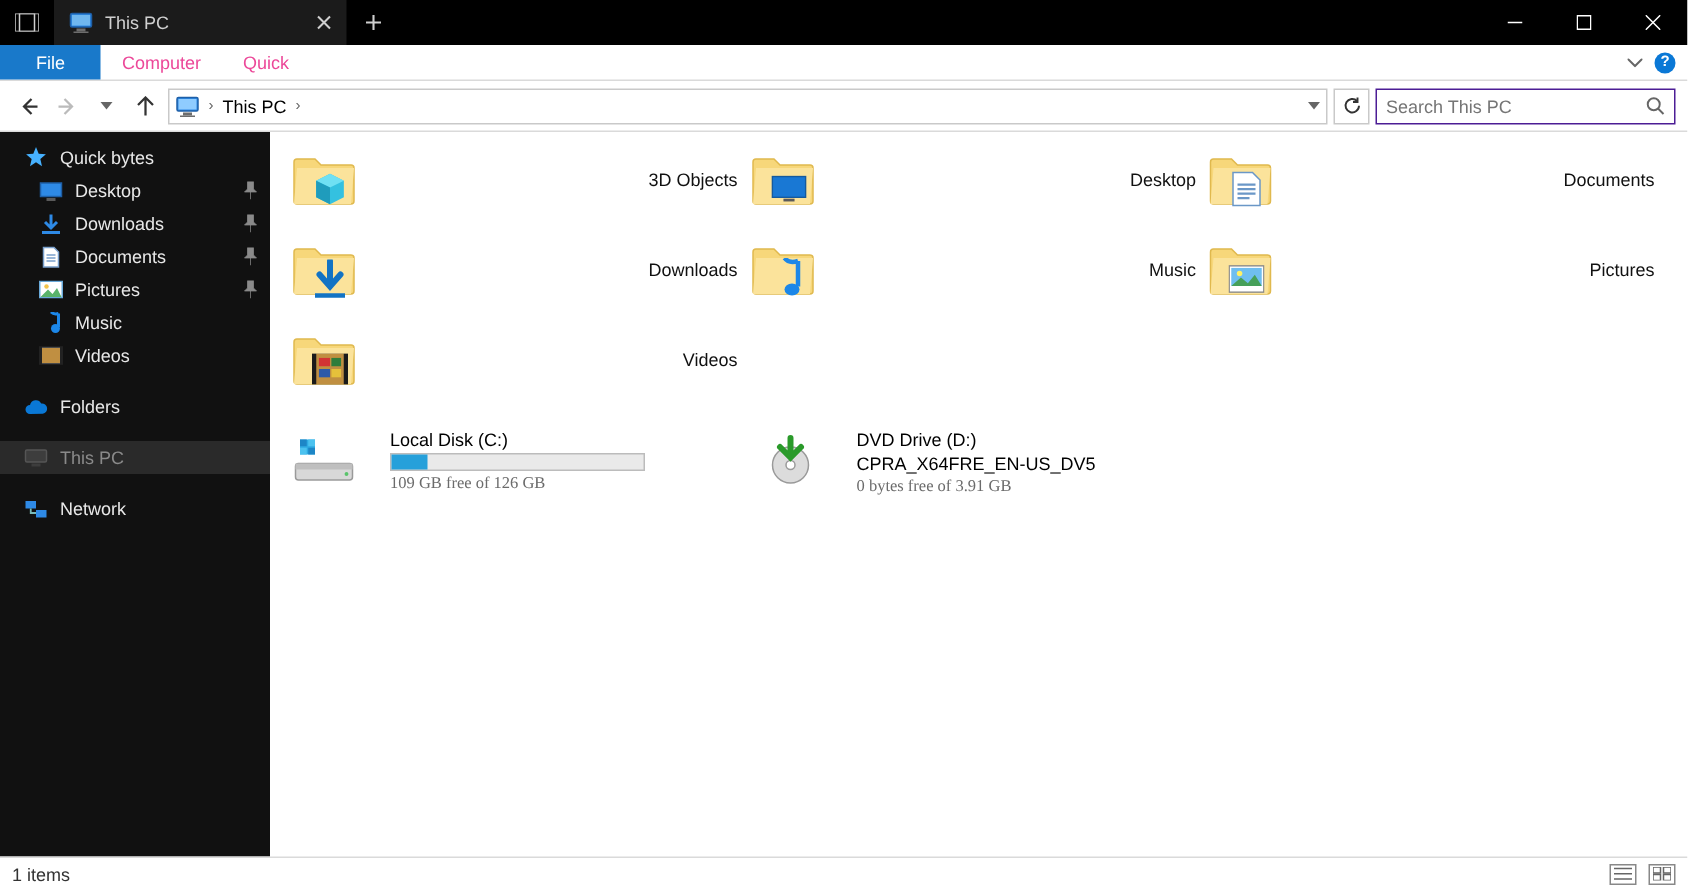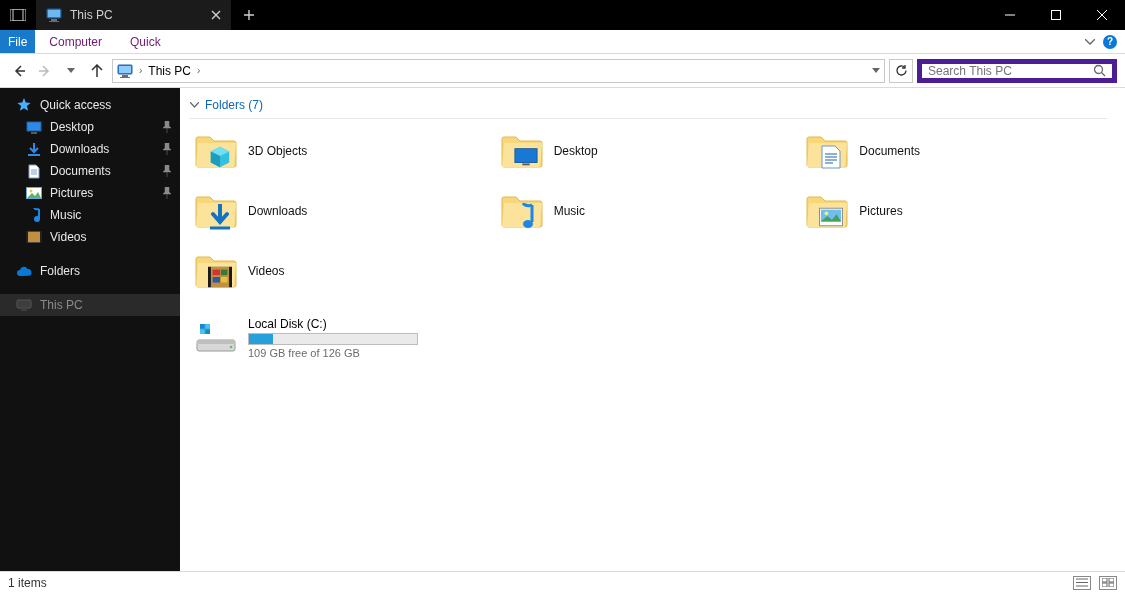--- a/index.html
+++ b/index.html
@@ -12,67 +12,67 @@
 .tb-taskview{width:36px;height:100%;display:flex;align-items:center;justify-content:center;}
 .tab{height:30px;min-width:195px;display:flex;align-items:center;padding:0 10px;gap:8px;background:#1b1b1b;}
 .tab .tab-close{margin-left:auto;}
 .new-tab{width:36px;height:30px;display:flex;align-items:center;justify-content:center;}
 .tb-right{margin-left:auto;display:flex;height:100%;}
 .win-btn{width:46px;height:100%;display:flex;align-items:center;justify-content:center;color:#fff;}
 svg{display:block;}
 
 
 .ribbon{height:24px;background:#fff;border-bottom:1px solid #dadada;display:flex;align-items:stretch;}
-.ribbon .file{background:#1979ca;color:#fff;padding:0 8px;display:flex;align-items:center;font-size:12px;}
-.ribbon .menu-item{padding:3px 14px;display:flex;align-items:center;color:#701a75;font-size:12px;}
+.ribbon .file{background:#1979ca;color:#fff;padding:0 24px;display:flex;align-items:center;font-size:12px;}
+.ribbon .menu-item{padding:3px 14px;display:flex;align-items:center;color:#ec4899;font-size:12px;}
 .ribbon .rb-right{margin-left:auto;display:flex;align-items:center;padding-right:8px;gap:8px;}
 .help-icon{width:14px;height:14px;border-radius:50%;background:#0a78d6;color:#fff;font-size:10px;font-weight:bold;display:flex;align-items:center;justify-content:center;}
 
 
 .addr-row{height:34px;display:flex;align-items:center;padding:4px 8px;gap:4px;border-bottom:1px solid #dadada;}
 .nav-btn{width:22px;height:22px;display:flex;align-items:center;justify-content:center;color:#555;}
 .nav-btn.disabled{color:#bbb;}
 .addr-box{flex:1;height:24px;border:1px solid #c9c9c9;display:flex;align-items:center;padding:0 4px;gap:6px;font-size:12px;background:#fff;}
 .addr-box .crumb-sep{color:#666;font-size:10px;}
 .addr-box .spacer{flex:1;}
 .refresh-box{width:24px;height:24px;border:1px solid #c9c9c9;display:flex;align-items:center;justify-content:center;background:#fff;}
-.search-box{width:200px;height:24px;border:5px solid #4c1d95;display:flex;align-items:center;padding:0 6px;gap:6px;background:#fff;}
+.search-box{width:200px;height:24px;border:1px solid #4c1d95;display:flex;align-items:center;padding:0 6px;gap:6px;background:#fff;}
 .search-box input{flex:1;border:none;outline:none;font-size:12px;color:#555;}
 
 
 .body{flex:1;display:flex;min-height:0;}
 
 
 .sidebar{width:180px;background:#111;color:#e8e8e8;display:flex;flex-direction:column;padding-top:6px;overflow:auto;}
 .sb-item{display:flex;align-items:center;height:22px;padding:0 8px 0 26px;gap:8px;cursor:default;font-size:12px;}
 .sb-item.level-1{padding-left:16px;}
 .sb-item.selected{background:#2a2a2a;color:#8a8a8a;}
 .sb-item .pin{margin-left:auto;color:#6e6e6e;font-size:11px;}
 .sb-icon{width:16px;height:16px;display:flex;align-items:center;justify-content:center;}
 .sb-spacer{height:12px;}
 
 
 .content{flex:1;overflow:auto;padding:8px 18px 12px 10px;}
 .group-header{display:flex;align-items:center;gap:6px;color:#1066b5;font-size:14px;padding:2px 0 6px 0;border-bottom:1px solid #e6e6e6;margin-bottom:8px;}
 .group-header .chev{color:#666;font-size:10px;}
 .folder-grid{display:grid;grid-template-columns:repeat(3,1fr);row-gap:12px;margin-bottom:18px;}
-.folder-item{display:flex;align-items:center;gap:10px;padding:4px;}
+.folder-item{display:flex;align-items:center;gap:10px;padding:4px;justify-content:space-between;}
 .folder-icon{width:44px;height:40px;position:relative;}
 .folder-base{position:absolute;inset:0;}
 .overlay{position:absolute;left:14px;top:14px;width:24px;height:24px;display:flex;align-items:center;justify-content:center;}
 .folder-label{font-size:12px;color:#111;}
 
 .drive-grid{display:grid;grid-template-columns:repeat(3,1fr);column-gap:16px;row-gap:12px;}
-.drive-item{display:flex;gap:10px;padding:4px;align-items:flex-start;}
+.drive-item{display:flex;gap:22px;padding:4px;align-items:flex-start;}
 .drive-icon{width:44px;height:40px;display:flex;align-items:center;justify-content:center;}
 .drive-info{display:flex;flex-direction:column;gap:2px;min-width:170px;}
 .drive-name{font-size:12px;}
 .drive-bar{height:12px;border:1px solid #bcbcbc;background:#eaeaea;position:relative;}
 .drive-bar .fill{position:absolute;left:0;top:0;bottom:0;background:#26a0da;}
-.drive-sub{font-size:11px;color:#6b6b6b;}
+.drive-sub{font-size:11px;color:#6b6b6b;font-family:Liberation Serif, serif;}
 
 
 .statusbar{height:22px;border-top:1px solid #dadada;display:flex;align-items:center;padding:0 8px;font-size:12px;color:#333;}
 .statusbar .right{margin-left:auto;display:flex;gap:8px;}
 .view-toggle{width:18px;height:14px;border:1px solid #888;display:flex;align-items:center;justify-content:center;}
 
 
 .tri-down{width:0;height:0;border-left:4px solid transparent;border-right:4px solid transparent;border-top:5px solid currentColor;}
 </style>
 </head>
@@ -197,21 +197,21 @@
 
 <div class="body">
 
   <div class="sidebar">
     <div class="sb-item level-1">
       <span class="sb-icon">
           <svg width="14" height="14" viewBox="0 0 14 14">
             <path d="M7 0 L8.8 4.5 L13.6 4.9 L9.9 8 L11 12.8 L7 10.2 L3 12.8 L4.1 8 L0.4 4.9 L5.2 4.5 Z" fill="#46b1ff"></path>
           </svg>
         </span>
-      <span>Quick access</span>
+      <span>Quick bytes</span>
     </div>
     <div id="sb-quick">
         <div class="sb-item">
           <span class="sb-icon">
             <svg width="16" height="13" viewBox="0 0 16 13">
               <rect x="1" y="1" width="14" height="9" fill="#2e8ae6" stroke="#1e5fa7"></rect>
               <rect x="5" y="11" width="6" height="2" fill="#5a5a5a"></rect>
             </svg>
           </span>
           <span>Desktop</span>
@@ -302,31 +302,33 @@
       <span class="sb-icon">
           <svg width="16" height="13" viewBox="0 0 16 13">
             <rect x="1" y="1" width="14" height="8" rx="1" fill="#3d3d3d" stroke="#555"></rect>
             <rect x="5" y="10" width="6" height="2" fill="#3d3d3d"></rect>
           </svg>
         </span>
       <span>This PC</span>
     </div>
     <div class="sb-spacer"></div>
 
-  </div>
-
-  <div class="content">
-    <div class="group-header">
-      <span class="chev">
-          <svg width="9" height="6" viewBox="0 0 9 6">
-            <path d="M0 0 L4.5 5 L9 0" fill="none" stroke="#666" stroke-width="1.2"></path>
+    <div class="sb-item level-1">
+      <span class="sb-icon">
+          <svg width="16" height="13" viewBox="0 0 16 13">
+            <rect x="1" y="1" width="7" height="5" fill="#2e8ae6"></rect>
+            <rect x="8" y="7" width="7" height="5" fill="#2e8ae6"></rect>
+            <path d="M4.5 6 V9 H8" stroke="#7bb" stroke-width="1.2" fill="none"></path>
           </svg>
         </span>
-      <span>Folders (7)</span>
-    </div>
+      <span>Network</span>
+    </div>
+  </div>
+
+  <div class="content">
     <div class="folder-grid" id="folder-grid">
         <div class="folder-item">
           <div class="folder-icon">
             <svg class="folder-base" width="44" height="40" viewBox="0 0 44 40">
               <use href="#base-folder"></use>
             </svg>
             <div class="overlay">
               <svg width="26" height="26" viewBox="0 0 26 26">
                 <path d="M13 2 L23 7 V19 L13 24 L3 19 V7 Z" fill="#34c1e0"></path>
                 <path d="M13 2 L23 7 L13 12 L3 7 Z" fill="#6fe0f3"></path>
@@ -446,20 +448,34 @@
             </svg>
           </div>
           <div class="drive-info">
             <div class="drive-name">Local Disk (C:)</div>
             <div class="drive-bar">
               <div class="fill" style="width:14.000000000000002%"></div>
             </div>
             <div class="drive-sub">109 GB free of 126 GB</div>
           </div>
         </div>
+        <div class="drive-item">
+          <div class="drive-icon">
+            <svg width="44" height="34" viewBox="0 0 44 34">
+              <circle cx="22" cy="21" r="12" fill="#dcdcdc" stroke="#9a9a9a"></circle>
+              <circle cx="22" cy="21" r="3" fill="#fff" stroke="#9a9a9a"></circle>
+              <path d="M22 3 V15 M15 9 L22 16 L29 9" stroke="#2a9a2a" stroke-width="4" fill="none" stroke-linecap="round"></path>
+            </svg>
+          </div>
+          <div class="drive-info">
+            <div class="drive-name">DVD Drive (D:)</div>
+            <div class="drive-name">CPRA_X64FRE_EN-US_DV5</div>
+            <div class="drive-sub">0 bytes free of 3.91 GB</div>
+          </div>
+        </div>
       </div>
   </div>
 </div>
 
 <div class="statusbar">
   <span>1 items</span>
   <div class="right">
     <div class="view-toggle">
         <svg width="12" height="9" viewBox="0 0 12 9">
           <path d="M0 1 H12 M0 4.5 H12 M0 8 H12" stroke="#666" stroke-width="1"></path>

